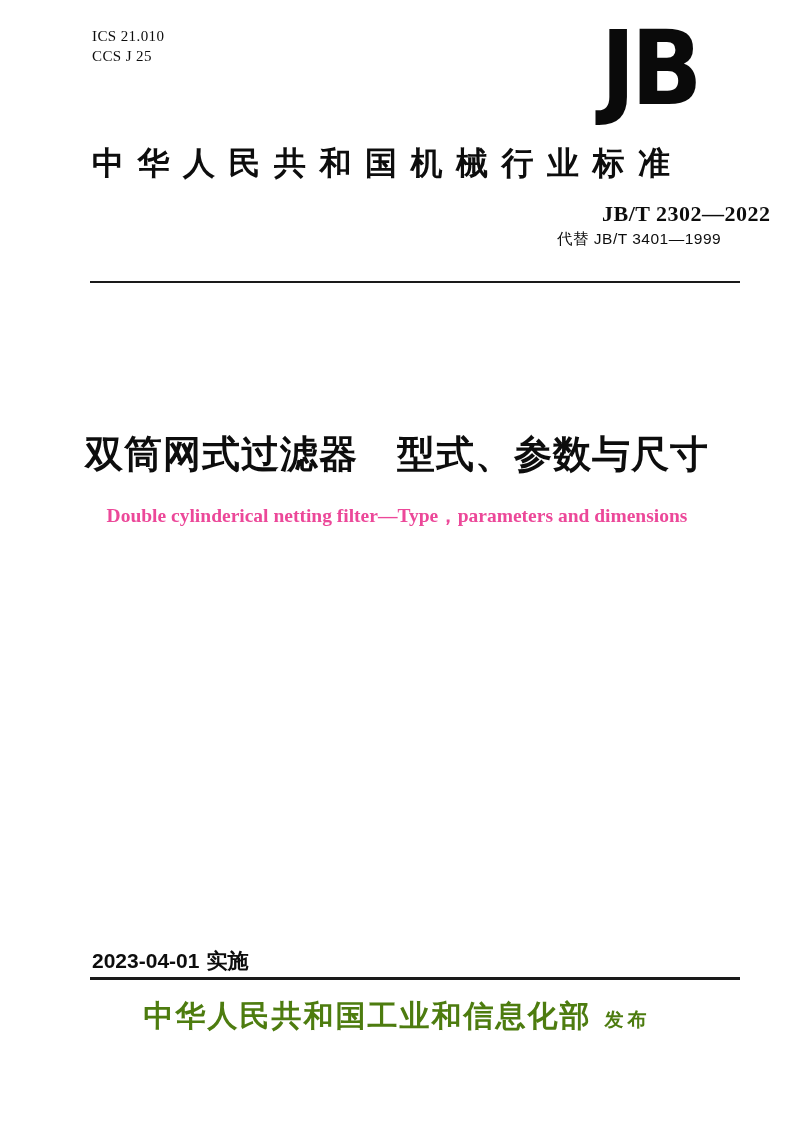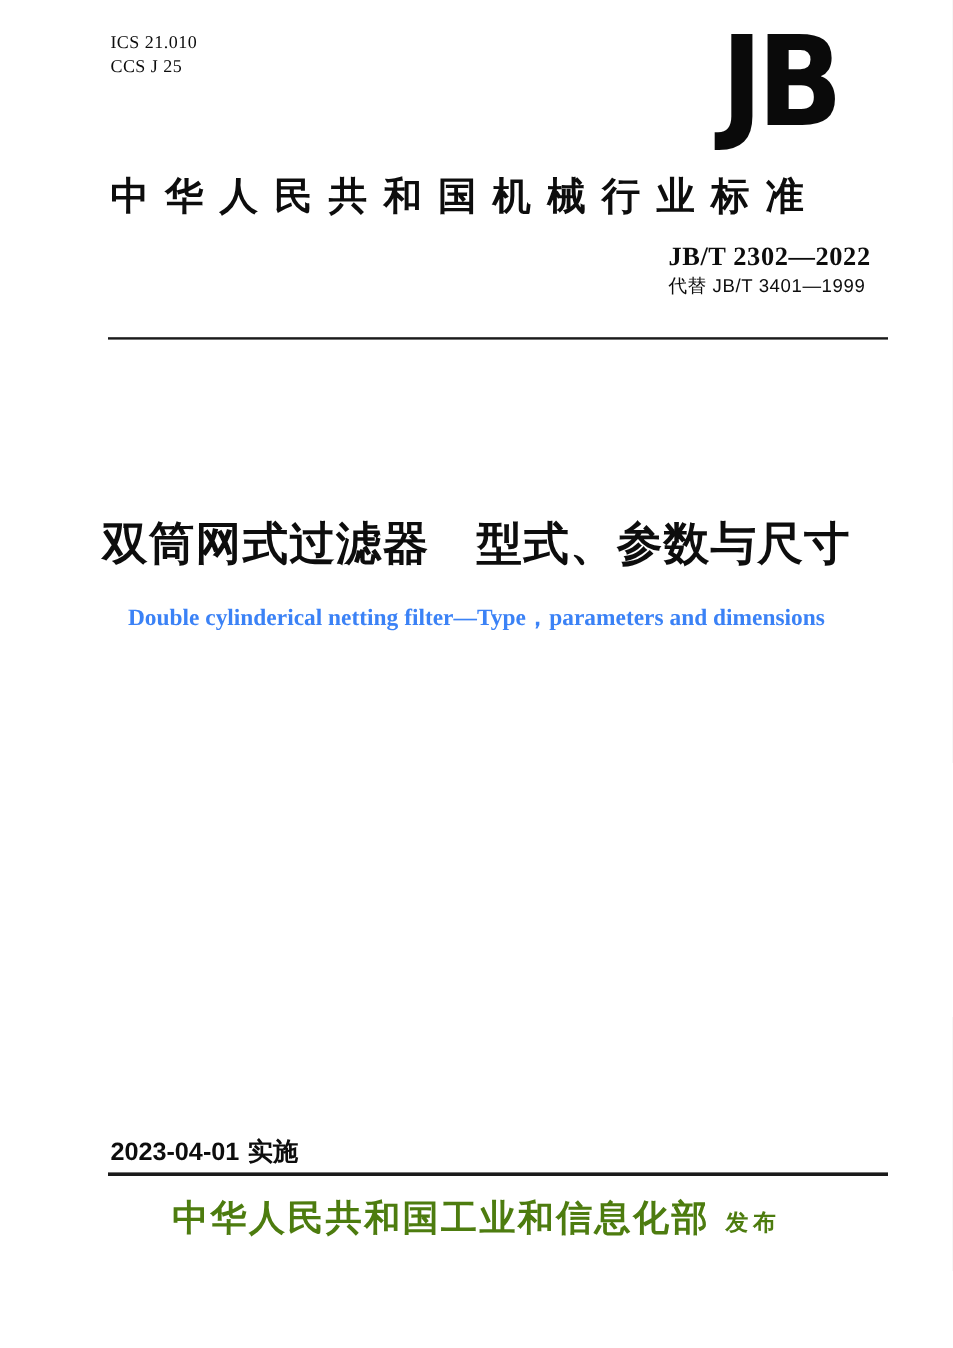--- a/index.html
+++ b/index.html
@@ -66,20 +66,21 @@
     top: 201px;
     color: #0d0d0d;
   }
   .std-no {
     font-family: "Liberation Serif", "DejaVu Serif", serif;
     font-weight: bold;
     font-size: 22px;
     line-height: 26px;
     letter-spacing: 0.5px;
     white-space: nowrap;
+    margin-left: 45px;
   }
   .supersedes {
     font-size: 15.5px;
     line-height: 18px;
     margin-top: 3px;
     letter-spacing: 0.5px;
     white-space: nowrap;
   }
 
   .rule {
@@ -109,21 +110,21 @@
     position: absolute;
     left: 0;
     width: 100%;
     top: 504px;
     text-align: center;
     font-family: "Liberation Serif", "DejaVu Serif", serif;
     font-weight: bold;
     font-size: 19.5px;
     line-height: 24px;
     white-space: nowrap;
-    color: #3b82f6;
+    color: #ec4899;
   }
 
   
   .dates-row {
     position: absolute;
     left: 92px;
     right: 56px;
     top: 949px;
     display: flex;
     justify-content: space-between;

